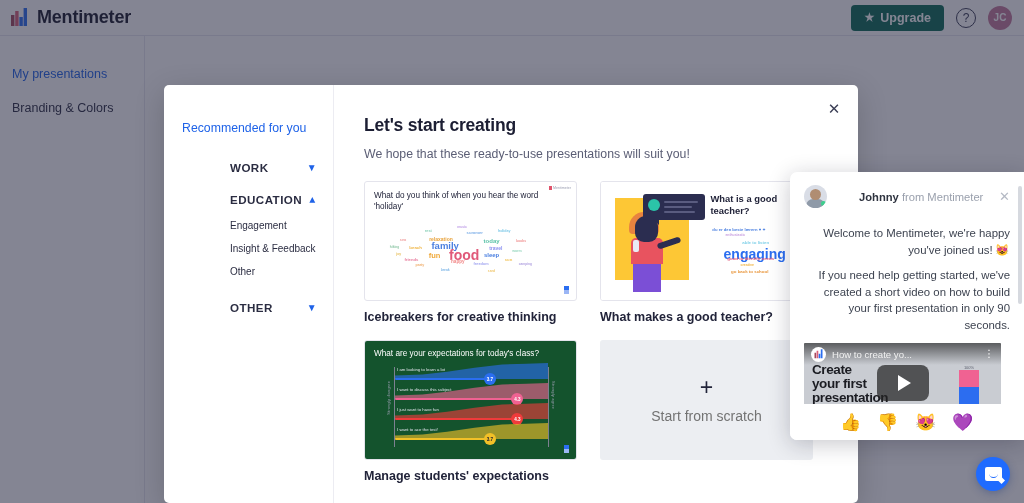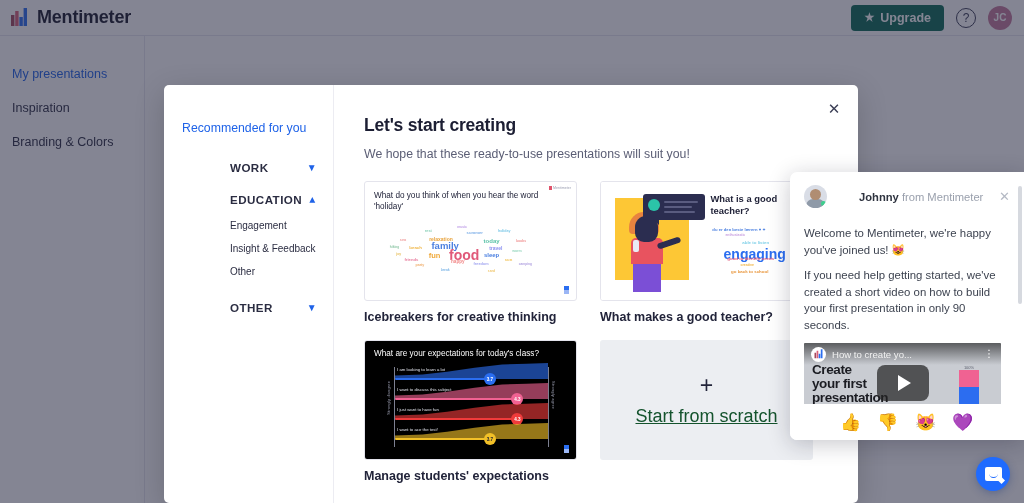--- a/index.html
+++ b/index.html
@@ -136,21 +136,21 @@
   .person-body { position:absolute; left:30px; top:56px; width:32px; height:26px; background:#e8535f; border-radius:5px 5px 0 0; }
   .person-leg { position:absolute; left:32px; top:80px; width:28px; height:30px; background:#7b4fd6; }
   .person-arm { position:absolute; left:56px; top:58px; width:24px; height:6px; background:#2b2d50; border-radius:3px; transform:rotate(-18deg); }
   .person-mic { position:absolute; left:32px; top:58px; width:6px; height:12px; background:#e9ecf5; border-radius:2px; }
   .ill-right { width: 50%; position: relative; padding: 11px 8px 0 4px; }
   .ill-title { font-size: 9.4px; font-weight: 700; color: #22243a; line-height: 1.25; }
   .wc2 { position: relative; margin-top: 11px; height: 62px; }
   .wc2 span { position: absolute; white-space: nowrap; font-weight: 700; line-height: 1; }
 
   
-  .dark-slide { position: absolute; inset: 0; background: #000000; padding: 8px 9px; }
+  .dark-slide { position: absolute; inset: 0; background: #14532d; padding: 8px 9px; }
   .ds-q { font-size: 8.2px; color: #fff; font-weight: 500; }
   .ds-plot { position: relative; margin: 9px 12px 0 12px; height: 84px; }
   .ds-axis { position: absolute; top: 0; bottom: 4px; width: 1px; background: #7d8091; }
   .ds-axis.l { left: 8px; } .ds-axis.r { right: 6px; }
   .ds-axlabel {
     position: absolute; font-size: 3.9px; color: #9a9db0; letter-spacing: .2px;
     writing-mode: vertical-rl; top: 14px;
   }
   .ds-axlabel.l { left: 0px; transform: rotate(180deg); }
   .ds-axlabel.r { right: -1px; }
@@ -164,40 +164,40 @@
   }
   .ds-txt { position: absolute; left: 2px; top: 0px; font-size: 4.3px; color: #dfe1ea; }
 
   
   .scratch {
     width: 213px; height: 120px; background: #eceef2; border-radius: 3px;
     display: flex; flex-direction: column; align-items: center; justify-content: center;
     gap: 9px; cursor: pointer;
   }
   .plus { font-size: 23px; color: #22243a; line-height: 1; font-weight: 300; }
-  .scratch-label { font-size: 18px; color: #14532d; text-decoration: underline; }
+  .scratch-label { font-size: 14px; color: #737373; }
 
   
   .intercom {
     position: absolute; right: 0px; top: 172px; width: 234px; height: 268px;
     background: #fff; border-radius: 7px 0 0 7px; z-index: 20;
     box-shadow: 0 4px 22px rgba(20,22,40,.24); overflow: hidden;
   }
   .ic-head { display: flex; align-items: center; padding: 13px 14px 4px 14px; gap: 8px; }
   .ic-av {
     width: 23px; height: 23px; border-radius: 50%; flex: 0 0 23px; overflow: hidden;
     background: #d9dde6; position: relative;
   }
   .ic-av .face { position:absolute; left:6px; top:4px; width:11px; height:11px; border-radius:50%; background:#b08d72; }
   .ic-av .body { position:absolute; left:2px; bottom:0; width:19px; height:9px; border-radius:7px 7px 0 0; background:#8f9aa8; }
   .ic-av .dot { position:absolute; right:1px; bottom:2px; width:5px; height:5px; border-radius:50%; background:#3ecf8e; }
   .ic-who { font-size: 11.2px; color: #9aa0ad; margin-left: 24px; }
   .ic-who b { color: #2f3440; font-weight: 700; }
   .ic-close { margin-left: auto; color: #b4b9c4; font-size: 13px; cursor: pointer; }
-  .ic-body { padding: 4px 14px 0 14px; }
+  .ic-body { padding: 4px 14px 0 14px; text-align: right; }
   .ic-p { font-size: 11.4px; color: #3d4350; line-height: 1.45; margin-top: 9px; }
   .ic-video {
     margin: 10px 14px 0 14px; width: 197px; height: 80px; background: #c9ccd2;
     position: relative; overflow: hidden; cursor: pointer; border-radius: 1px;
   }
   .yt-top {
     position: absolute; left: 0; right: 0; top: 0; height: 22px;
     background: linear-gradient(180deg, rgba(0,0,0,.55), rgba(0,0,0,0));
     display: flex; align-items: center; gap: 6px; padding: 0 7px; z-index: 3;
   }
@@ -273,21 +273,20 @@
         <span class="star">★</span>
         <span>Upgrade</span>
       </button>
       <div class="help-icon">?</div>
       <div class="avatar">JC</div>
     </div>
   </div>
 
   <div class="sidebar">
     <div class="side-item active">My presentations</div>
-    <div class="side-item">Inspiration</div>
     <div class="side-item">Branding &amp; Colors</div>
   </div>
   <div class="content-bg"></div>
 
   <div class="overlay"></div>
 
   <div class="modal">
     <div class="modal-close">✕</div>
 
     <div class="modal-side">

